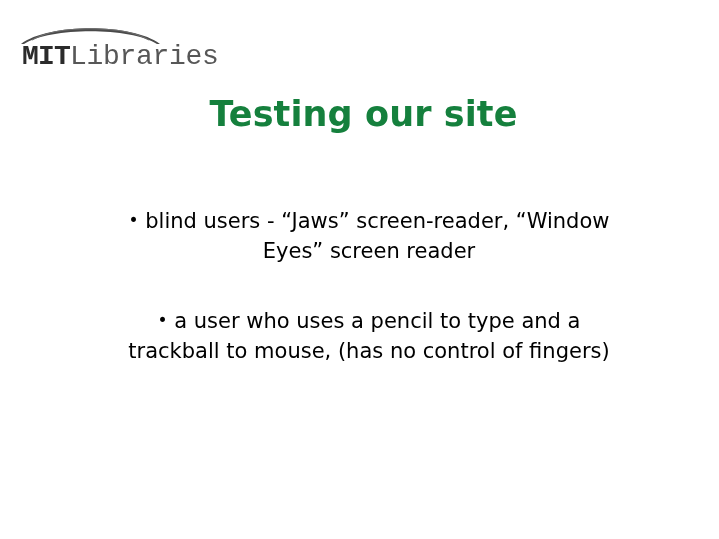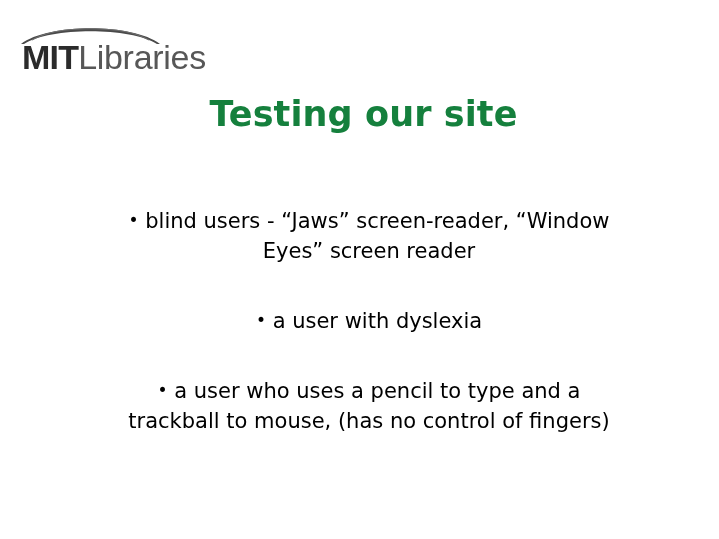--- a/index.html
+++ b/index.html
@@ -35,22 +35,22 @@
     top: 0;
     width: 145px;
     height: 24px;
     display: block;
   }
   #logo-wordmark {
     position: absolute;
     left: 4px;
     top: 20px;
     white-space: nowrap;
-    font-family: Liberation Sans, sans-serif;
-    font-size: 34px;
+    font-family: Liberation Mono, monospace;
+    font-size: 28px;
     line-height: 30px;
     letter-spacing: -0.6px;
     color: #3c3c3c;
   }
   #logo-wordmark .mit {
     font-weight: bold;
     color: #2b2b2b;
     letter-spacing: -0.8px;
   }
   #logo-wordmark .libraries {
@@ -116,17 +116,16 @@
       <span class="mit">MIT</span><span class="libraries">Libraries</span>
     </div>
   </div>
 
   <div id="title">
     <span class="tline">Testing our site</span>
   </div>
 
   <div id="body">
     <p class="bullet"><span class="dot">•</span> <span>blind users - “Jaws” screen-reader, “Window Eyes” screen reader</span></p>
-    <p class="bullet"><span class="dot">•</span> <span>a user with dyslexia</span></p>
     <p class="bullet"><span class="dot">•</span> <span>a user who uses a pencil to type and a trackball to mouse, (has no control of fingers)</span></p>
   </div>
 
 </div>
 
 </body></html>

